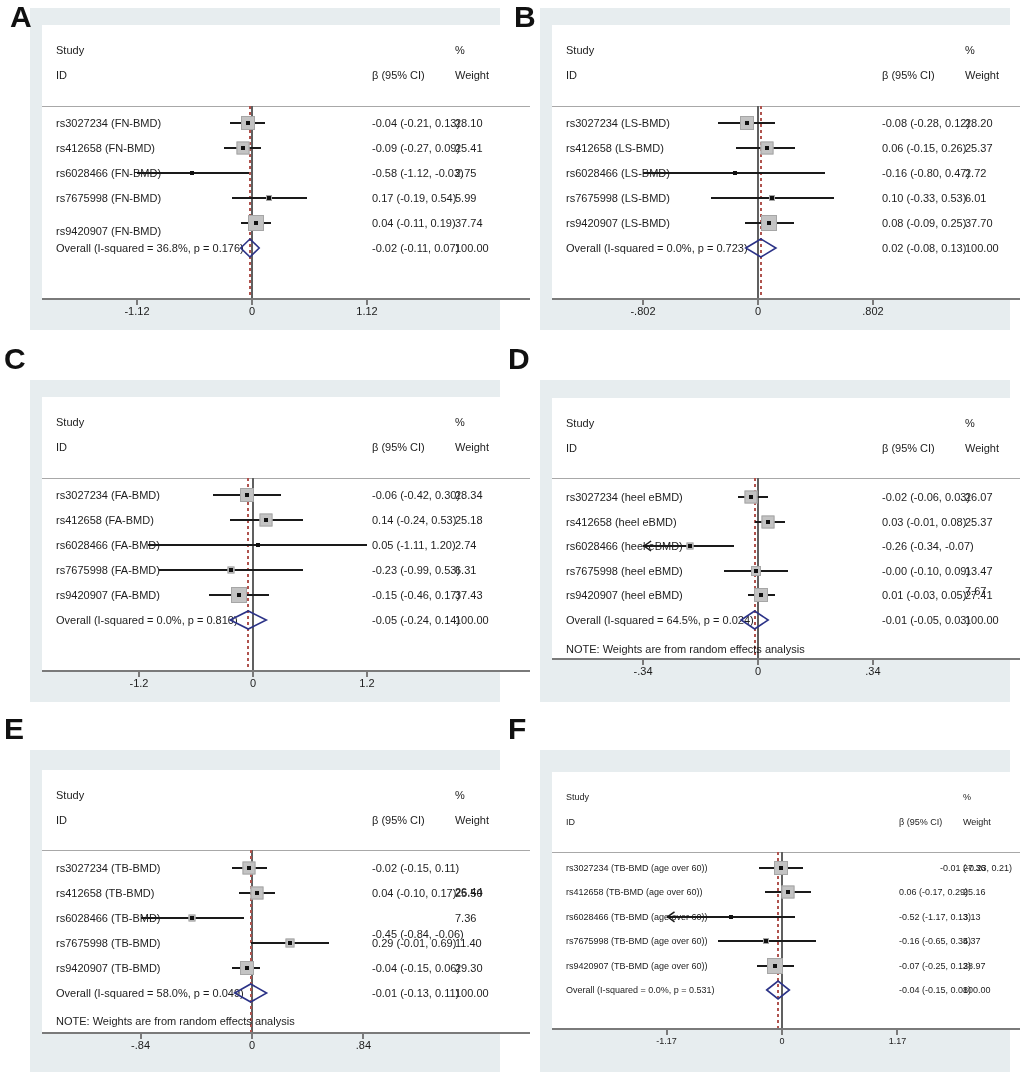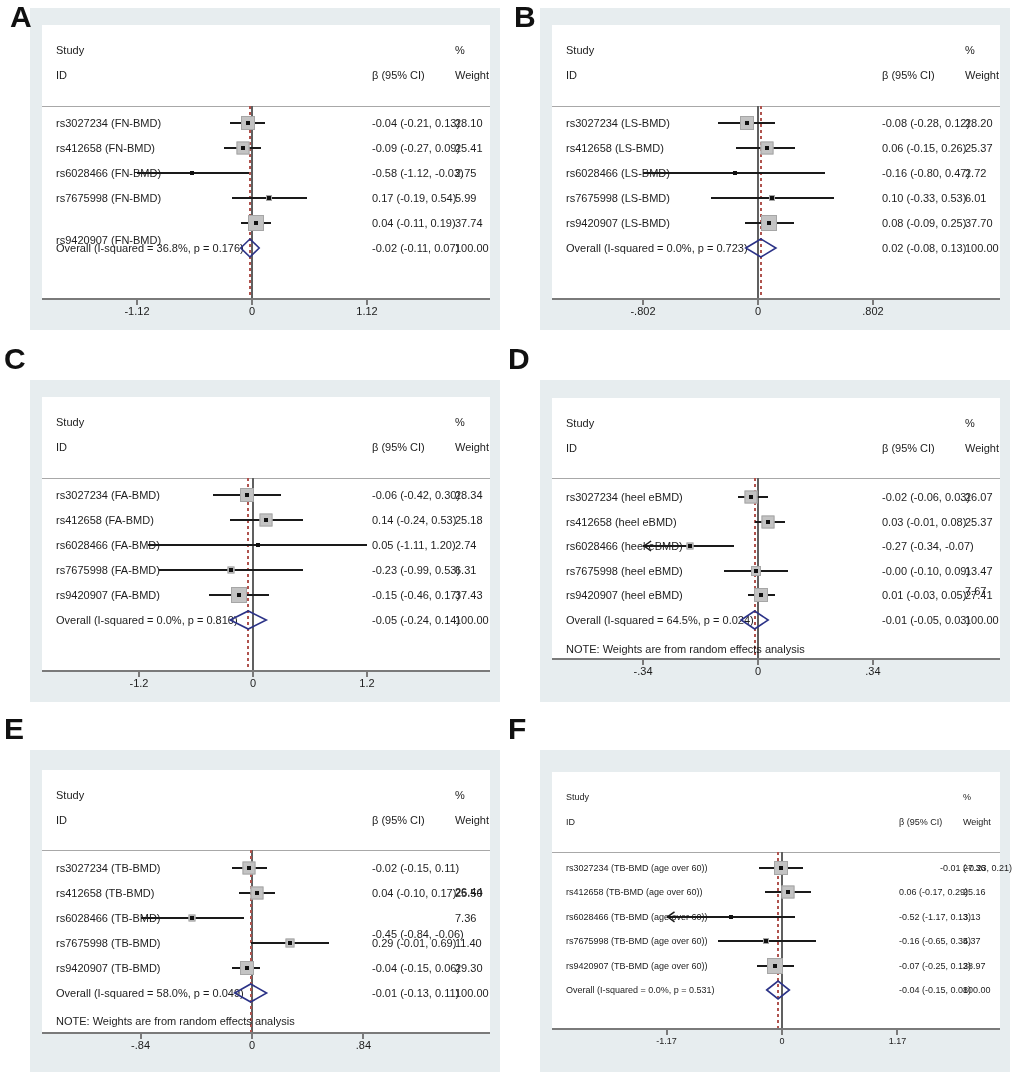--- a/index.html
+++ b/index.html
@@ -20,20 +20,21 @@
     overflow:hidden;
   }
   .panel-letter{
     position:absolute;font-weight:700;font-size:30px;line-height:30px;color:#111111;
   }
   .cell{position:absolute;width:470px;height:322px;}
   .panel{position:absolute;inset:0;background:var(--panel-background);}
   .whitebox{
     position:absolute;left:12px;width:448px;background:var(--plot-background);
     border-bottom:2px solid var(--axis-line);
+    padding-left:40px;
   }
   .hdr,.study-label,.beta-text,.wt-text,.note,.tick-label{
     position:absolute;white-space:nowrap;line-height:1;
   }
   .hdr,.study-label,.beta-text,.wt-text,.note{transform:translateY(-50%);}
   .sep{position:absolute;left:0;right:0;height:1px;background:#a8a8a8;}
   .zero-line{position:absolute;width:2px;background:var(--zero-line);}
   .dash-line{
     position:absolute;width:2px;
     background:repeating-linear-gradient(to bottom,var(--overall-dashed-line) 0 3px,transparent 3px 6px);
@@ -91,21 +92,21 @@
     <div class="wbox" style="height: 6px; width: 6px; left: 227.459px; top: 0px;"></div>
     <div class="pt" style="left: 227.459px; top: 0px;"></div>
     <div class="study-label" style="left: 14px; top: 0px;">rs7675998 (FN-BMD)</div>
     <div class="beta-text" style="left: 330px; top: 0px;">0.17 (-0.19, 0.54)</div>
     <div class="wt-text" style="left: 413px; top: 0px;">5.99</div>
   </div>
             <div class="row" style="top: 198px;">
     <div class="ci-line" style="left: 198.703px; width: 30.81px;"></div>
     <div class="wbox" style="height: 16px; width: 16px; left: 214.108px; top: 0px;"></div>
     <div class="pt" style="left: 214.108px; top: 0px;"></div>
-    <div class="study-label" style="left: 14px; top: 17px; text-align: right;">rs9420907 (FN-BMD)</div>
+    <div class="study-label" style="left: 14px; top: 8px; text-align: right;">rs9420907 (FN-BMD)</div>
     <div class="beta-text" style="left: 330px; top: 0px;">0.04 (-0.11, 0.19)</div>
     <div class="wt-text" style="left: 413px; top: 0px;">37.74</div>
   </div>
           </div>
         <div class="overall-row" style="top: 223px;">
           <div class="study-label" style="left: 14px; top: 0px;">Overall  (I-squared = 36.8%, p = 0.176)</div>
           <div class="beta-text" style="left: 330px; top: 0px;">-0.02 (-0.11, 0.07)</div>
           <div class="wt-text" style="left: 413px; top: 0px;">100.00</div>
         </div>
 
@@ -292,21 +293,21 @@
     <div class="pt" style="left: 216.14px; top: 0px;"></div>
     <div class="study-label" style="left: 14px; top: 0px;">rs412658 (heel eBMD)</div>
     <div class="beta-text" style="left: 330px; top: 0px;">0.03 (-0.01, 0.08)</div>
     <div class="wt-text" style="left: 413px; top: 0px;">25.37</div>
   </div>
             <div class="row" style="top: 148px;">
     <div class="ci-line" style="left: 91.08px; width: 91.26px;"></div>
     <div class="wbox" style="height: 7px; width: 7px; left: 138.4px; top: 0px;"></div>
     <div class="pt" style="left: 138.4px; top: 0px;"></div>
     <div class="study-label" style="left: 14px; top: 0px;">rs6028466 (heel eBMD)</div>
-    <div class="beta-text" style="left: 330px; top: 0px;">-0.27 (-0.34, -0.07)</div>
+    <div class="beta-text" style="left: 330px; top: 0px;">-0.26 (-0.34, -0.07)</div>
     <div class="wt-text" style="left: 413px; top: 0px; margin-top: 45px;">7.67</div>
   </div>
             <div class="row" style="top: 172.5px;">
     <div class="ci-line" style="left: 172.2px; width: 64.22px;"></div>
     <div class="wbox" style="height: 10px; width: 10px; left: 204.31px; top: 0px;"></div>
     <div class="pt" style="left: 204.31px; top: 0px;"></div>
     <div class="study-label" style="left: 14px; top: 0px;">rs7675998 (heel eBMD)</div>
     <div class="beta-text" style="left: 330px; top: 0px;">-0.00 (-0.10, 0.09)</div>
     <div class="wt-text" style="left: 413px; top: 0px;">13.47</div>
   </div>

